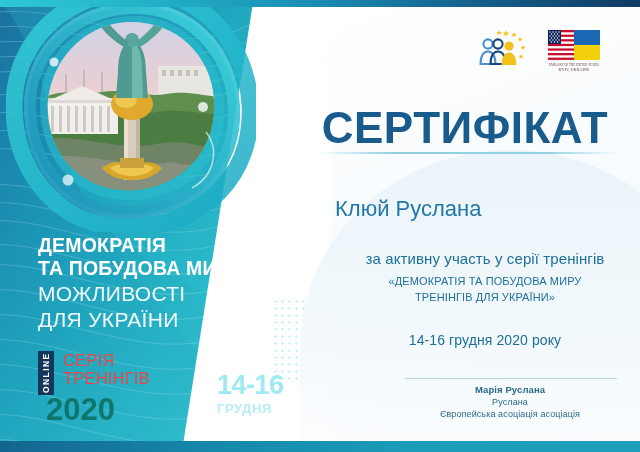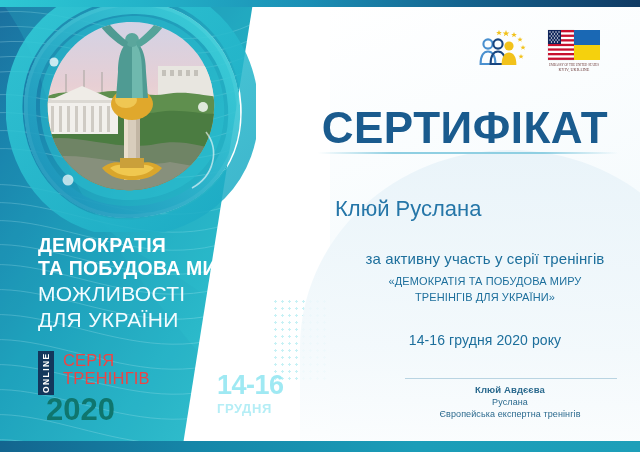--- a/index.html
+++ b/index.html
@@ -532,21 +532,21 @@
     <div class="body-line1">за активну участь у серії тренінгів</div>
     <div class="body-course">
       <div>«ДЕМОКРАТІЯ ТА ПОБУДОВА МИРУ</div>
       <div>ТРЕНІНГІВ ДЛЯ УКРАЇНИ»</div>
     </div>
     <div class="body-date">14-16 грудня 2020 року</div>
   </div>
 
   <div class="sign-rule"></div>
   <div class="sign-block">
-    <div class="sign-name">Клюй Авдєєва</div>
+    <div class="sign-name">Марія Руслана</div>
     <div class="sign-role">Руслана</div>
-    <div class="sign-org">Європейська експертна тренінгів</div>
+    <div class="sign-org">Європейська асоціація асоціація</div>
   </div>
 
   <div class="top-bar"></div>
   <div class="bottom-bar"></div>
 
 </div>
 
 </body></html>

